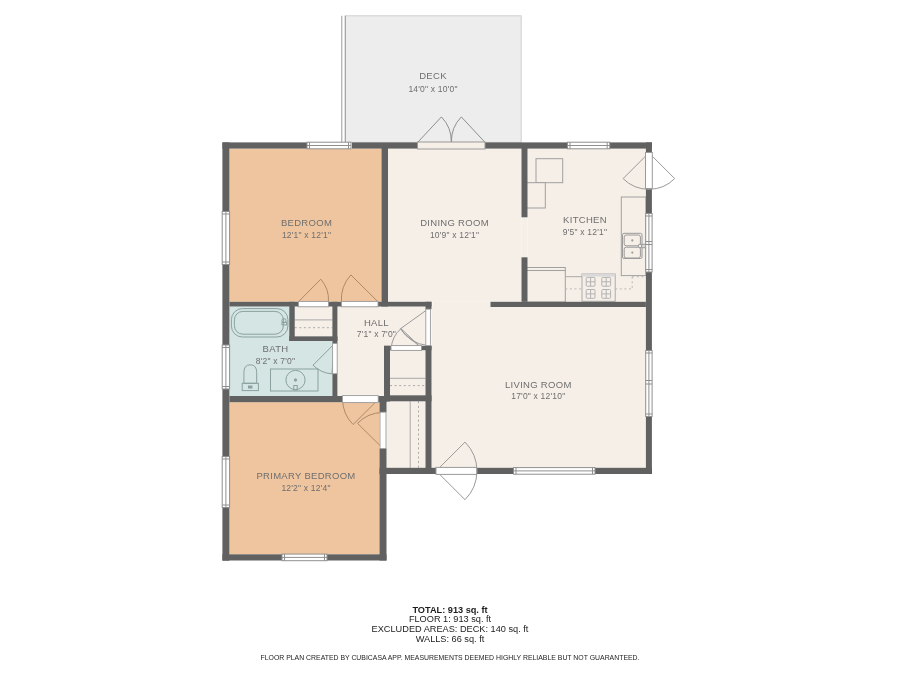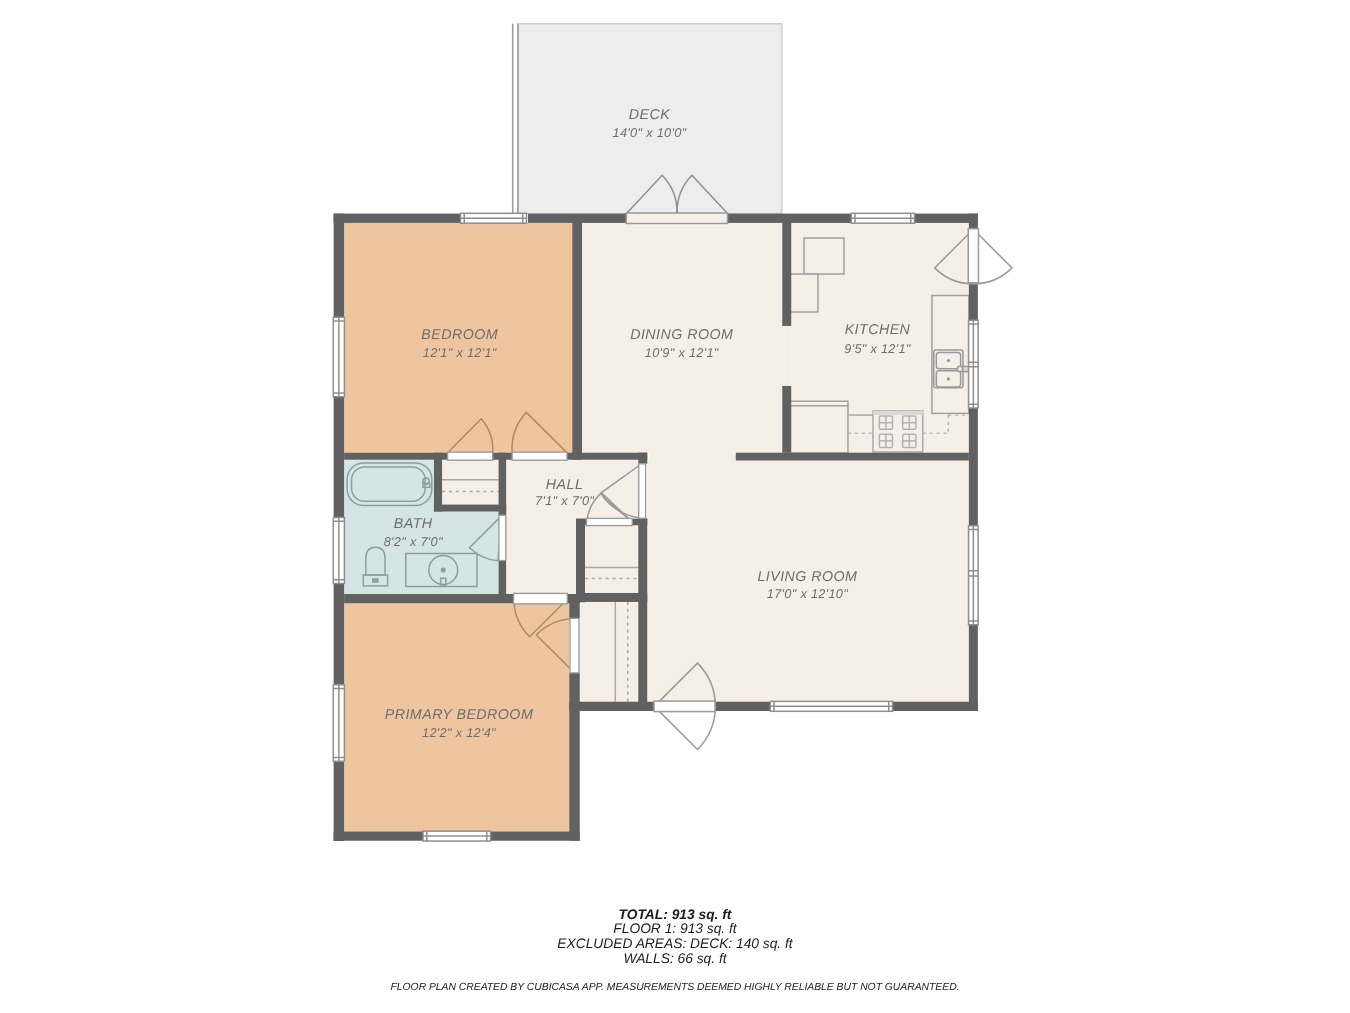--- a/index.html
+++ b/index.html
@@ -1,16 +1,16 @@
 <!DOCTYPE html>
 <html><head>
 <meta charset="utf-8">
 <style>
   html,body{margin:0;padding:0;background:#ffffff;}
-  .wrap{width:900px;height:675px;position:relative;font-style:italic;}
+  .wrap{width:900px;height:675px;position:relative;}
   svg{display:block;}
   text{font-family:"Liberation Sans",sans-serif;}
   .rname{font-size:9.5px;letter-spacing:0.3px;fill:#6e6e6e;}
   .rdim{font-size:8.5px;letter-spacing:0.2px;fill:#6e6e6e;}
   .tot{font-size:9.2px;fill:#1c1c1c;}
   .ftr{font-size:6.9px;fill:#1c1c1c;}
 </style>
 </head>
 <body>
 <div class="wrap">

